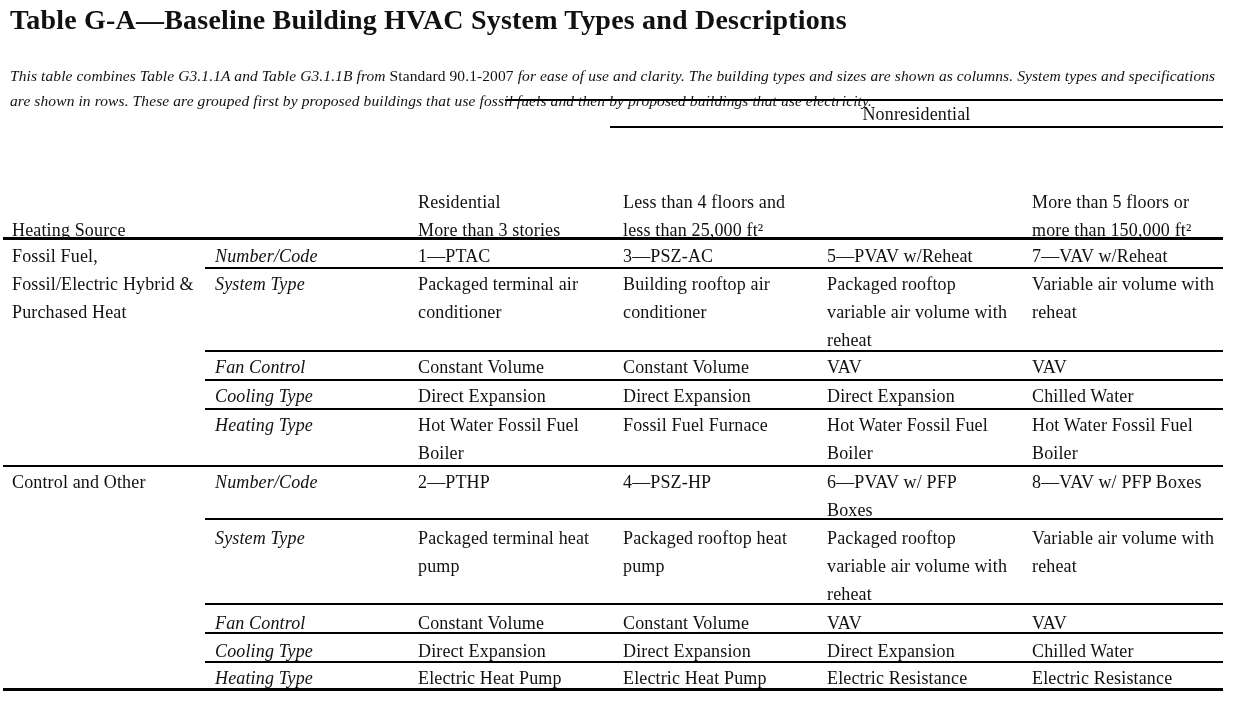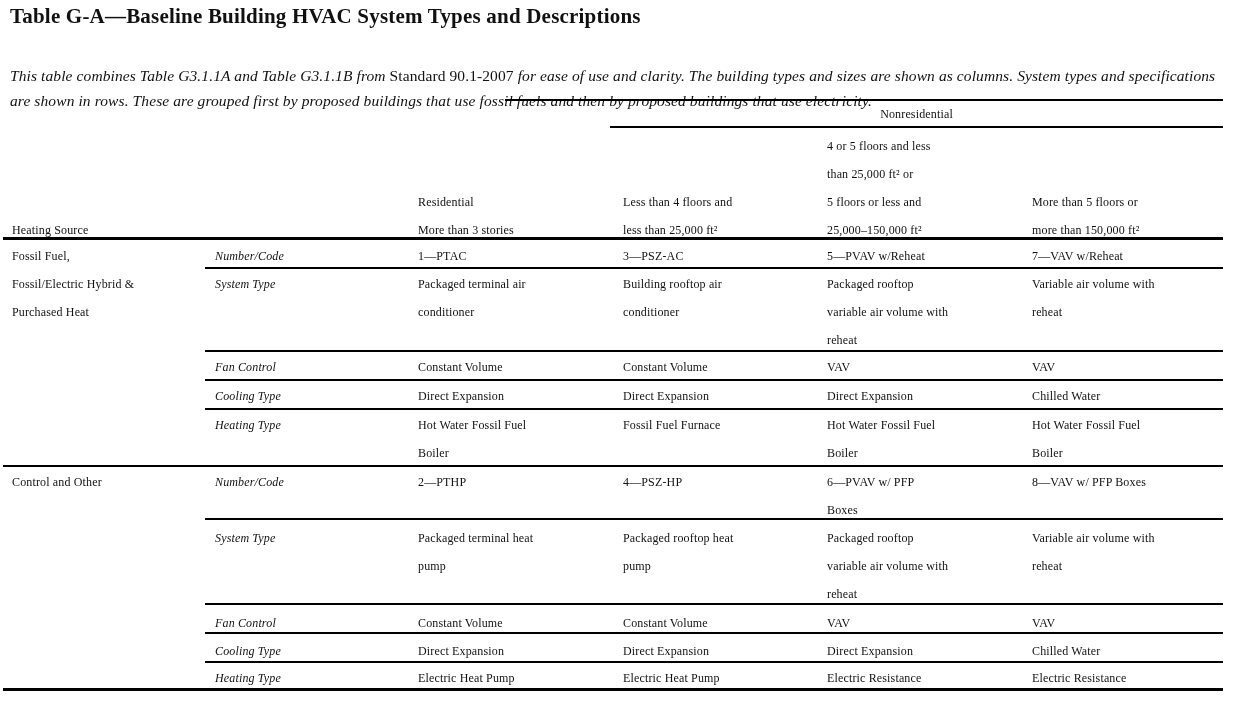--- a/index.html
+++ b/index.html
@@ -6,33 +6,33 @@
   .page{
     position:relative;
     width:1237px;height:710px;
     background:#ffffff;
     color:#111111;
     font-family:"Liberation Serif","DejaVu Serif",serif;
     overflow:hidden;
   }
   .title{
     position:absolute;left:10px;top:4px;
-    font-size:21px;font-weight:bold;letter-spacing:.2px;
+    font-size:28px;font-weight:bold;letter-spacing:.2px;
     white-space:pre;
   }
   .intro{
     position:absolute;left:10px;top:47px;width:1213px;
     font-size:15.5px;font-style:italic;line-height:25.5px;letter-spacing:.1px;
   }
   .intro .upright{font-style:normal;text-align:center;}
   .rule{position:absolute;background:#000000;height:1.5px;}
   .rule.thick{height:2.5px;}
   .cell{
     position:absolute;
-    font-size:12px;line-height:28px;letter-spacing:.15px;
+    font-size:18px;line-height:28px;letter-spacing:.15px;
     white-space:pre;
   }
   .center{text-align:center;}
   
   .c-hs{left:12px;}
   .c-lbl{left:215px;font-style:italic;}
   .c1{left:418px;}
   .c2{left:623px;}
   .c3{left:827px;}
   .c4{left:1032px;}
@@ -75,24 +75,20 @@
   <div class="rule thick" style="left:3px;top:465px;width:1220px;height:2px;"></div>
 
   <div class="rule" style="left:205px;top:518px;width:1018px;"></div>
   <div class="rule" style="left:205px;top:603px;width:1018px;"></div>
   <div class="rule" style="left:205px;top:632px;width:1018px;"></div>
   <div class="rule" style="left:205px;top:661px;width:1018px;"></div>
 
   <div class="rule thick" style="left:3px;top:688px;width:1220px;"></div>
 
   <div class="cell h-group center">Nonresidential</div>
-  <div class="cell c3 h-col5">4 or 5 floors and less
-than 25,000 ft² or
-5 floors or less and
-25,000–150,000 ft²</div>
   <div class="cell c1 h-two">Residential
 More than 3 stories</div>
   <div class="cell c2 h-two">Less than 4 floors and
 less than 25,000 ft²</div>
   <div class="cell c4 h-two">More than 5 floors or
 more than 150,000 ft²</div>
   <div class="cell c-hs h-corner">Heating Source</div>
 
   <div class="cell c-hs s1r1">Fossil Fuel,
 Fossil/Electric Hybrid &amp;

